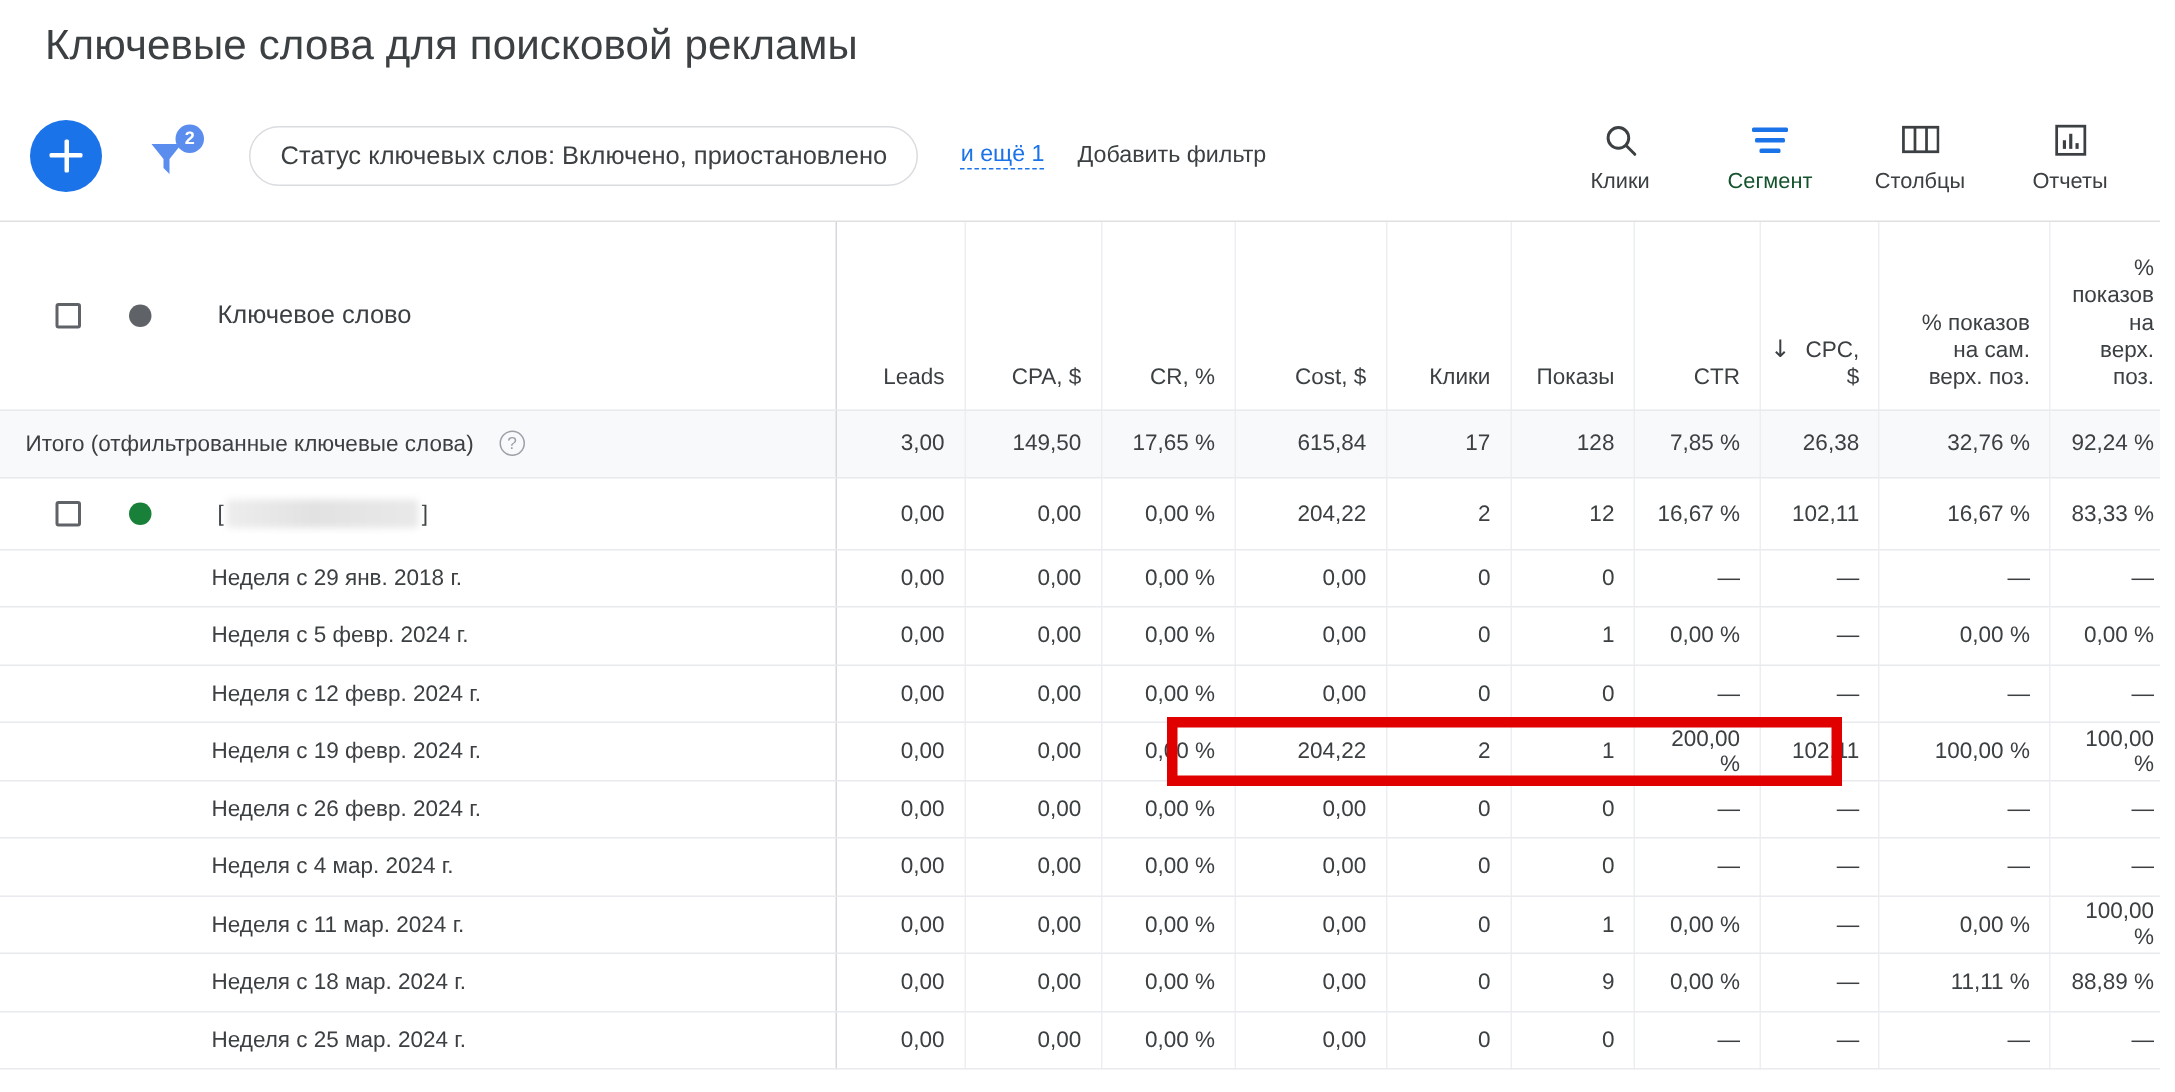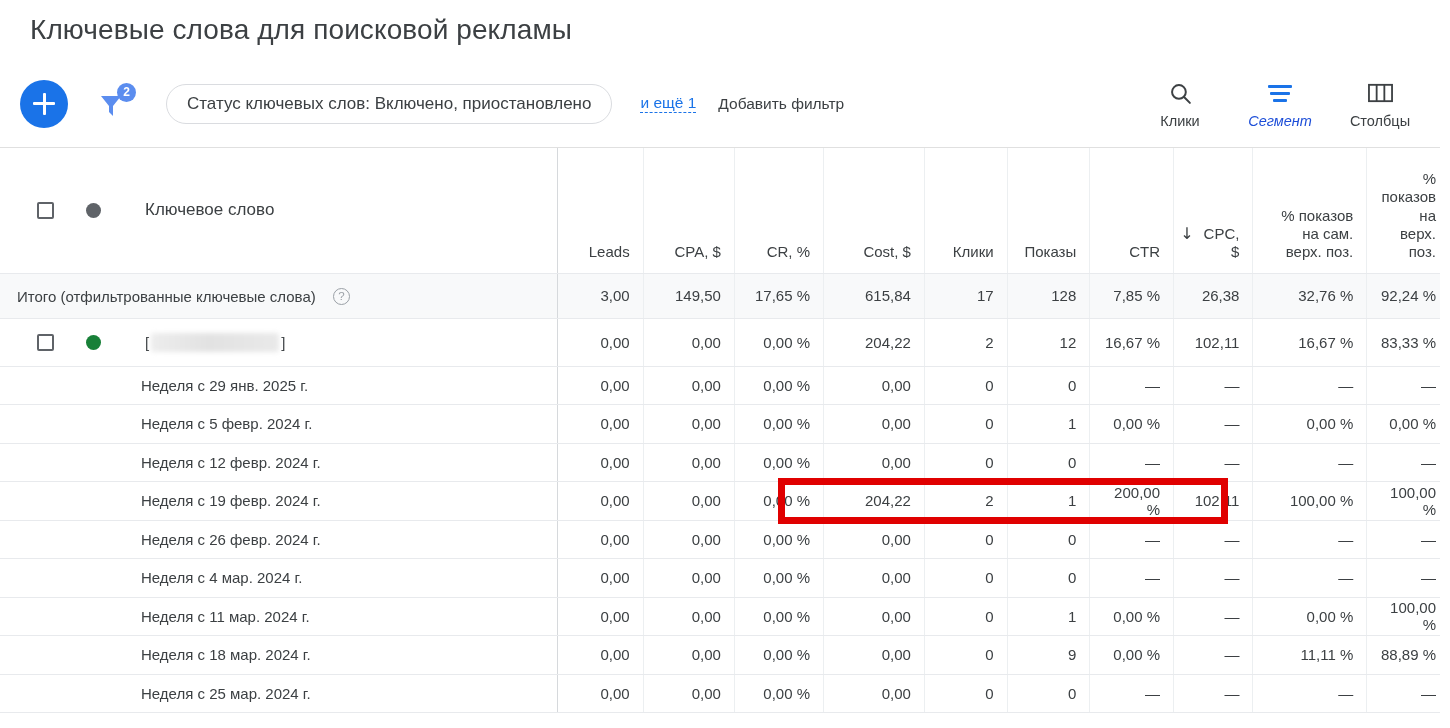--- a/index.html
+++ b/index.html
@@ -165,21 +165,21 @@
     width: 100px;
     display: flex;
     flex-direction: column;
     align-items: center;
     gap: 7px;
     cursor: pointer;
     padding-top: 2px;
   }
   .tool-btn .ic { height: 26px; display:flex; align-items:center; justify-content:center; }
   .tool-label { font-size: 14.5px; color: #3c4043; }
-  .tool-btn.active .tool-label { color: #1d4ed8; font-style: italic; }
+  .tool-btn.active .tool-label { color: #14532d; }
 
   
   .seg-bars { display:flex; flex-direction:column; gap:4px; align-items:center; }
   .seg-bars i { display:block; height:3px; background:#1a73e8; border-radius:1px; }
   .seg-bars i:nth-child(1){ width:24px; }
   .seg-bars i:nth-child(2){ width:20px; }
   .seg-bars i:nth-child(3){ width:14px; }
 
   
   .table-wrap { width: 1450px; }
@@ -312,20 +312,31 @@
         <span class="ic">
           <svg width="25" height="22" viewBox="0 0 26 22">
             <rect x="1" y="2.5" width="24" height="17" fill="none" stroke="#3c4043" stroke-width="1.9"></rect>
             <line x1="9" y1="2.5" x2="9" y2="19.5" stroke="#3c4043" stroke-width="1.9"></line>
             <line x1="17" y1="2.5" x2="17" y2="19.5" stroke="#3c4043" stroke-width="1.9"></line>
           </svg>
         </span>
         <span class="tool-label">Столбцы</span>
       </div>
 
+      <div class="tool-btn">
+        <span class="ic">
+          <svg width="23" height="23" viewBox="0 0 24 24">
+            <rect x="2.2" y="2.2" width="19.6" height="19.6" fill="none" stroke="#3c4043" stroke-width="1.9"></rect>
+            <rect x="6.5" y="12" width="2.2" height="6" fill="#3c4043"></rect>
+            <rect x="10.9" y="7.5" width="2.2" height="10.5" fill="#3c4043"></rect>
+            <rect x="15.3" y="14" width="2.2" height="4" fill="#3c4043"></rect>
+          </svg>
+        </span>
+        <span class="tool-label">Отчеты</span>
+      </div>
     </div>
   </div>
 
   <div class="table-wrap">
     <table class="grid">
       <colgroup>
         <col style="width:519px">
           <col style="width:80px">
           <col style="width:85px">
           <col style="width:83px">
@@ -399,21 +410,21 @@
           <td class="num">204,22</td>
           <td class="num">2</td>
           <td class="num">12</td>
           <td class="num">16,67 %</td>
           <td class="num">102,11</td>
           <td class="num">16,67 %</td>
           <td class="num">83,33 %</td>
         </tr>
 
         <tr class="weekrow">
-          <td class="kw"><span class="week-label">Неделя с 29 янв. 2025 г.</span></td>
+          <td class="kw"><span class="week-label">Неделя с 29 янв. 2018 г.</span></td>
           <td class="num">0,00</td>
           <td class="num">0,00</td>
           <td class="num">0,00 %</td>
           <td class="num">0,00</td>
           <td class="num">0</td>
           <td class="num">0</td>
           <td class="num">—</td>
           <td class="num">—</td>
           <td class="num">—</td>
           <td class="num">—</td>

